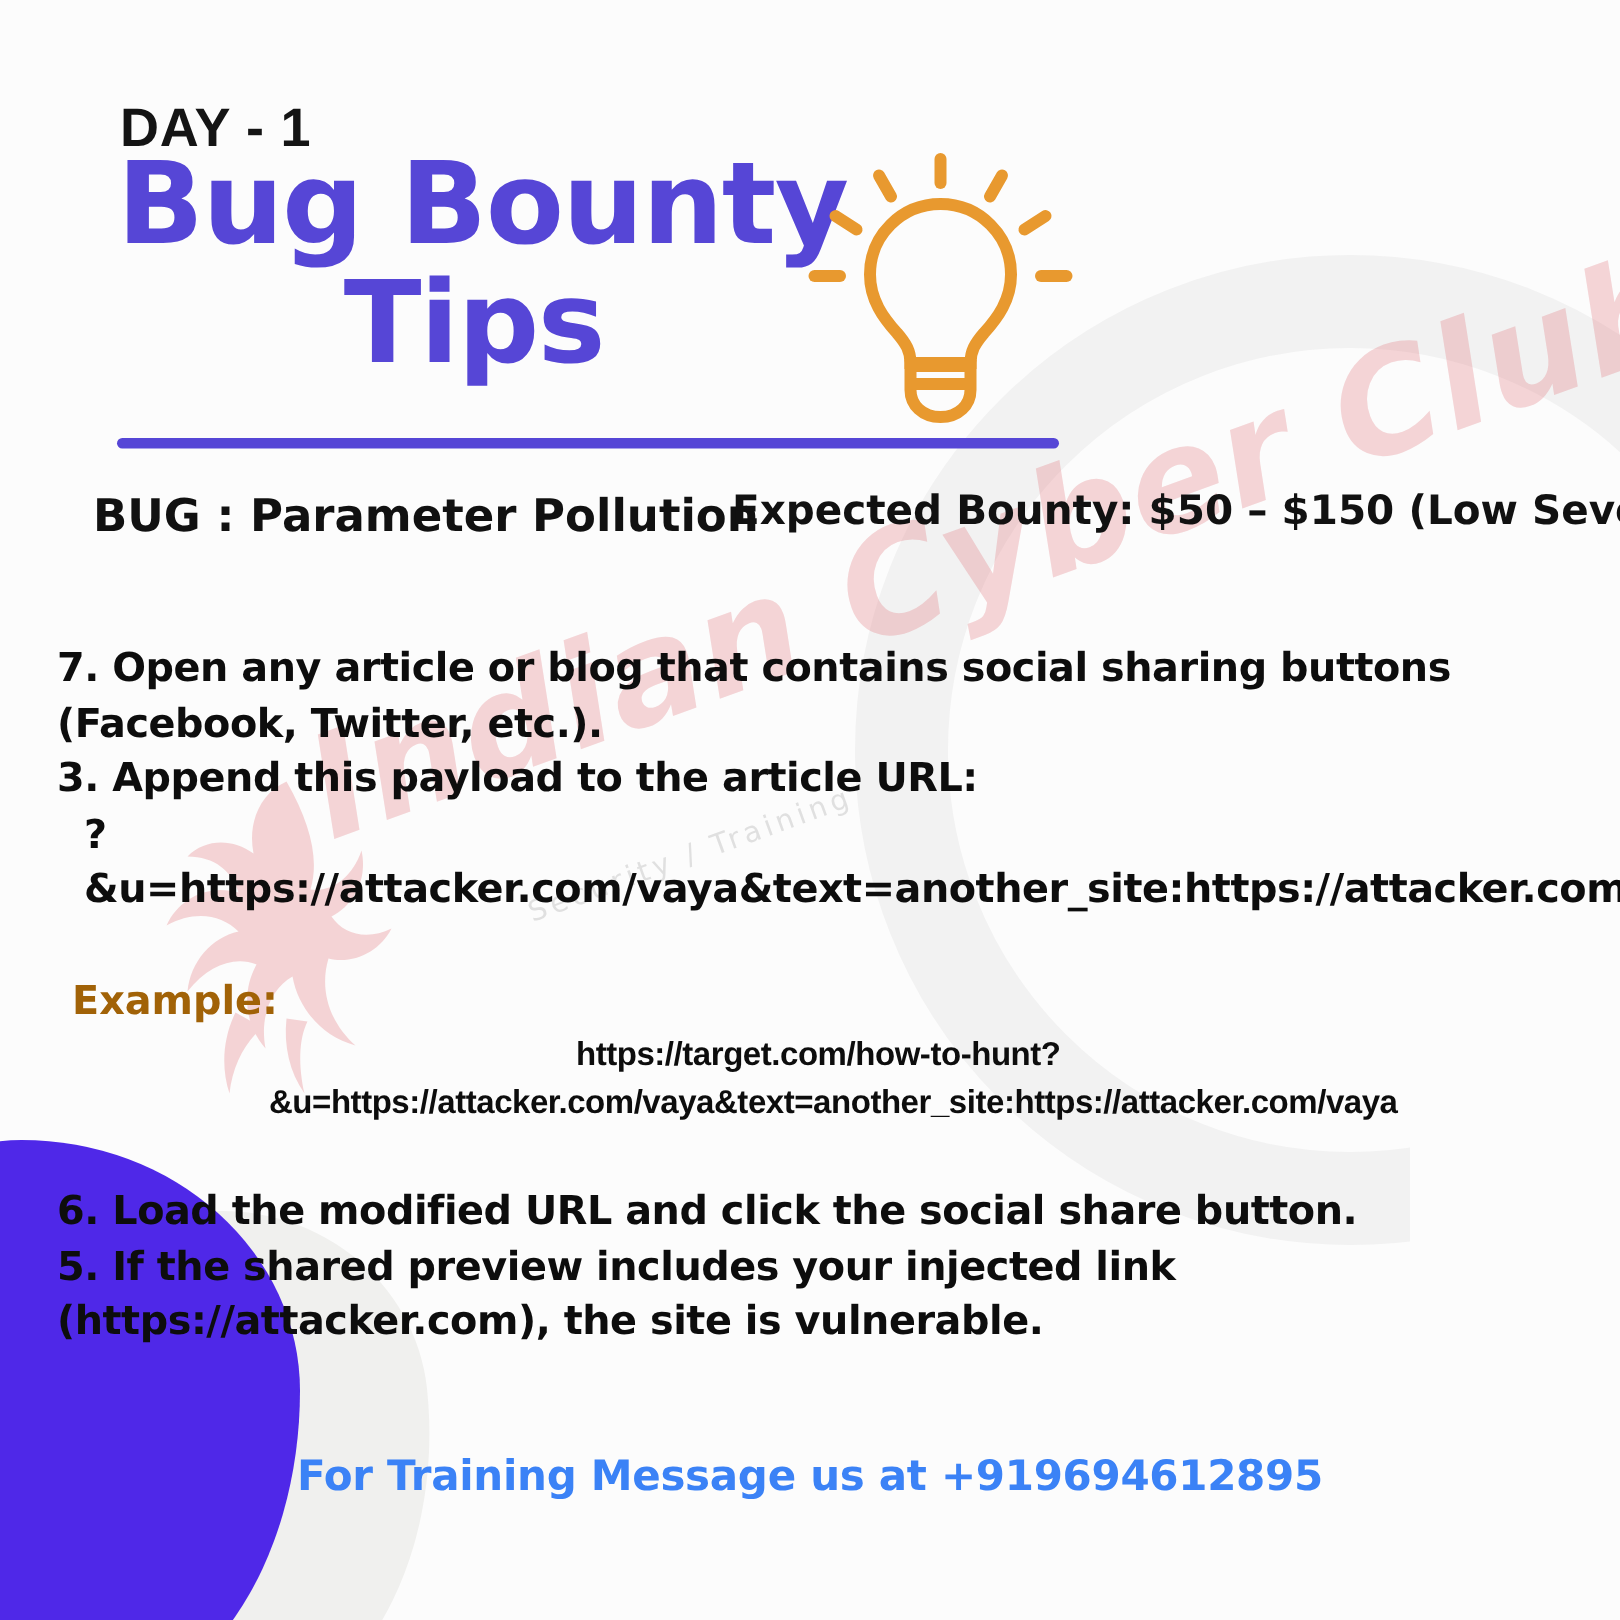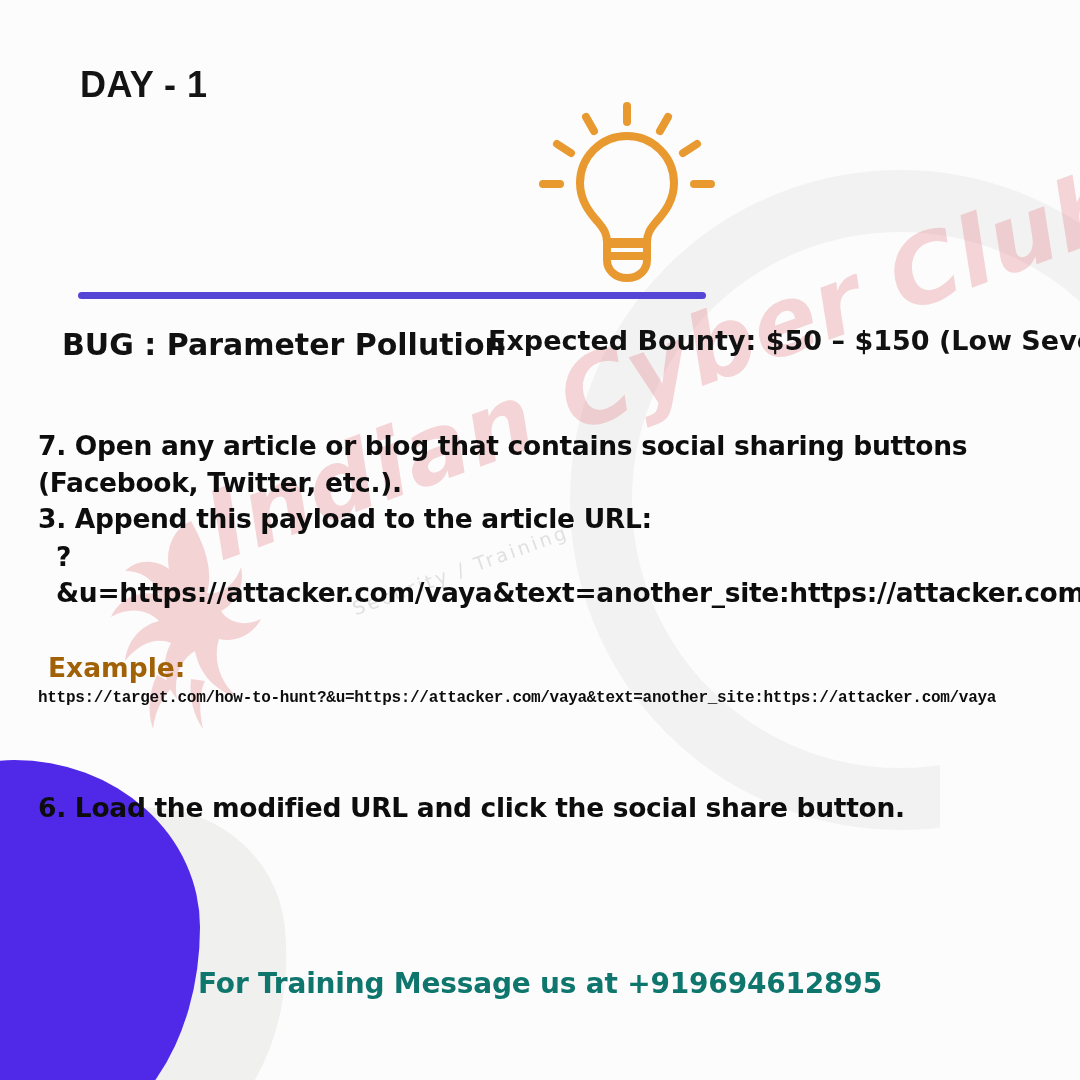--- a/index.html
+++ b/index.html
@@ -213,50 +213,51 @@
     z-index: 5;
   }
   .example-label {
     font-family: "DejaVu Sans", sans-serif;
     font-weight: bold;
     font-size: 26.5px;
     color: #a16207;
     padding-left: 10px;
   }
   .example-url {
-    font-family: Liberation Mono, monospace;
-    font-weight: bold;
-    font-size: 16px;
+    font-family: Liberation Sans, sans-serif;
+    font-weight: bold;
+    font-size: 22px;
     line-height: 1.45;
     color: #0d0d0d;
     padding-left: 20px;
     text-indent: -20px;
     margin-top: 4px;
     letter-spacing: -0.3px;
+    text-align: center;
   }
 
   .steps2 {
     position: absolute;
     left: 38px;
     top: 790px;
     width: 1012px;
     z-index: 5;
   }
 
   .footer-cta {
     position: absolute;
     left: 0;
     top: 967px;
     width: 1080px;
     text-align: center;
     z-index: 5;
     font-family: "DejaVu Sans", sans-serif;
     font-weight: bold;
     font-size: 28px;
-    color: #0f766e;
+    color: #3b82f6;
     letter-spacing: -0.2px;
   }
 </style>
 </head>
 <body>
 
 <div id="poster">
 
   <div class="bg-ring"></div>
   <div class="bg-ring-mask"></div>
@@ -276,20 +277,24 @@
         <path d="M62 160 C54 176 52 196 58 214 C60 196 68 180 80 170 Z"></path>
         <path d="M96 164 C94 182 98 200 108 214 C104 196 104 178 110 166 Z"></path>
       </g>
     </svg>
     <div class="wm-text">Indian Cyber Club</div>
     <div class="wm-sub">Security / Training</div>
   </div>
 
   <div class="day-label">DAY - 1</div>
 
+  <div class="title-block">
+    <div class="title-line l1">Bug Bounty</div>
+    <div class="title-line l2">Tips</div>
+  </div>
 
   <svg class="bulb" viewBox="0 0 200 200">
     <g fill="none" stroke="#e8992f" stroke-width="8" stroke-linecap="round">
       <path d="M100 44 C74 44 53 65 53 91 C53 108 62 120 71 130 C77 137 80 142 80 150
                L120 150 C120 142 123 137 129 130 C138 120 147 108 147 91 C147 65 126 44 100 44 Z"></path>
       <path d="M80 152 L80 168 C80 178 88 186 100 186 C112 186 120 178 120 168 L120 152 Z"></path>
       <line x1="82" y1="164" x2="118" y2="164"></line>
       <line x1="100" y1="14" x2="100" y2="30"></line>
       <line x1="59" y1="25" x2="67" y2="39"></line>
       <line x1="141" y1="25" x2="133" y2="39"></line>
@@ -311,17 +316,18 @@
     <div class="step payload">?&amp;u=https://attacker.com/vaya&amp;text=another_site:https://attacker.com/vaya</div>
   </div>
 
   <div class="example-block">
     <div class="example-label">Example:</div>
     <div class="example-url">https://target.com/how-to-hunt?&amp;u=https://attacker.com/vaya&amp;text=another_site:https://attacker.com/vaya</div>
   </div>
 
   <div class="steps2">
     <div class="step">6. Load the modified URL and click the social share button.</div>
+    <div class="step">5. If the shared preview includes your injected link (https://attacker.com), the site is vulnerable.</div>
   </div>
 
   <div class="footer-cta">For Training Message us at +919694612895</div>
 
 </div>
 
 </body></html>

